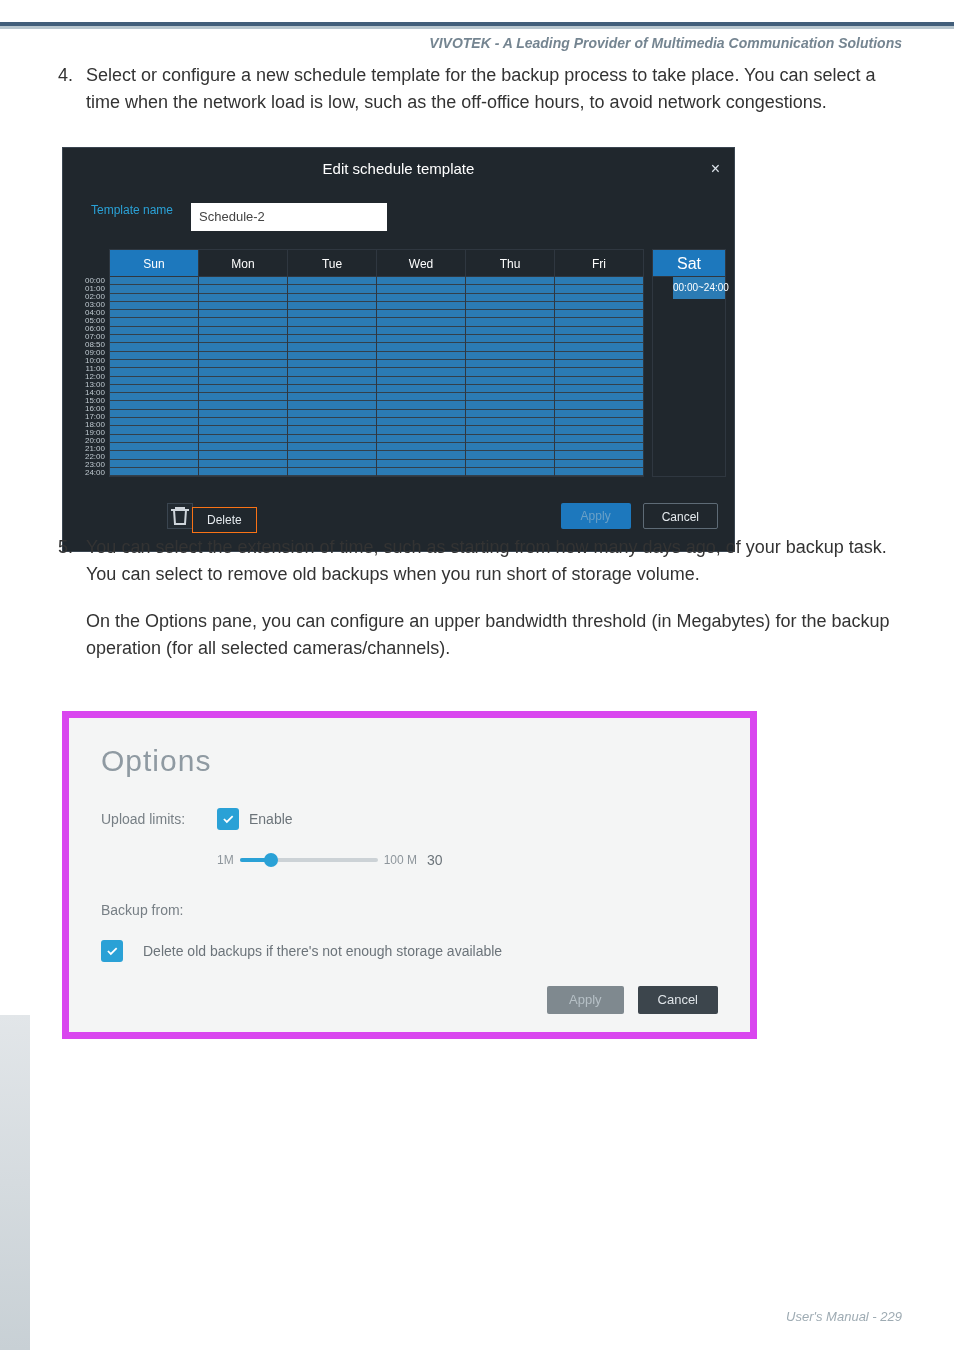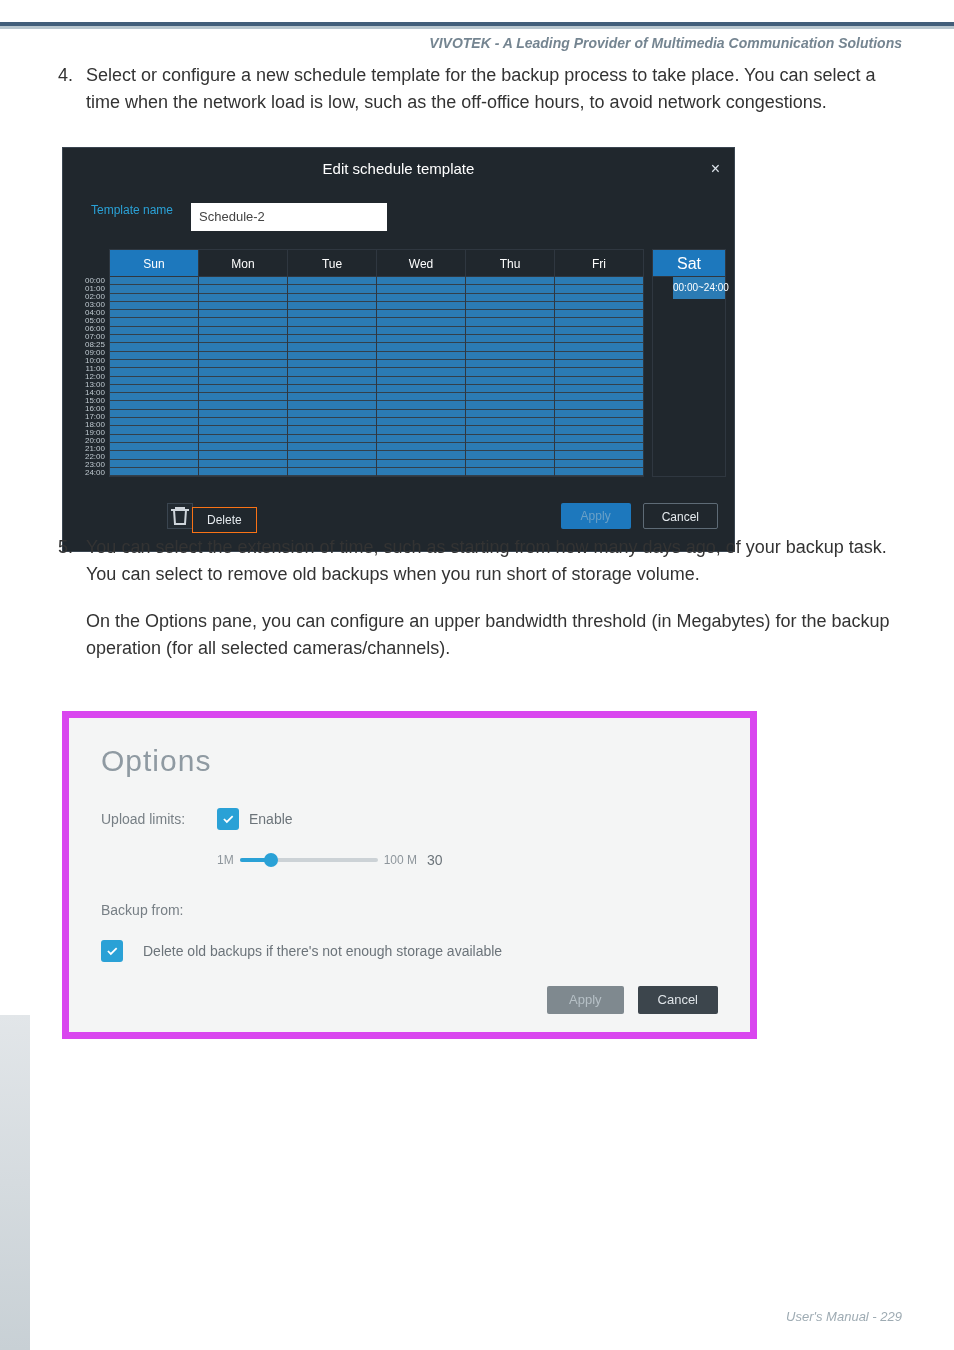--- a/index.html
+++ b/index.html
@@ -91,21 +91,21 @@
   <div class="grid-wrap">
     <div class="hour-col">
       <div>00:00</div>
       <div>01:00</div>
       <div>02:00</div>
       <div>03:00</div>
       <div>04:00</div>
       <div>05:00</div>
       <div>06:00</div>
       <div>07:00</div>
-      <div>08:25</div>
+      <div>08:50</div>
       <div>09:00</div>
       <div>10:00</div>
       <div>11:00</div>
       <div>12:00</div>
       <div>13:00</div>
       <div>14:00</div>
       <div>15:00</div>
       <div>16:00</div>
       <div>17:00</div>
       <div>18:00</div>

